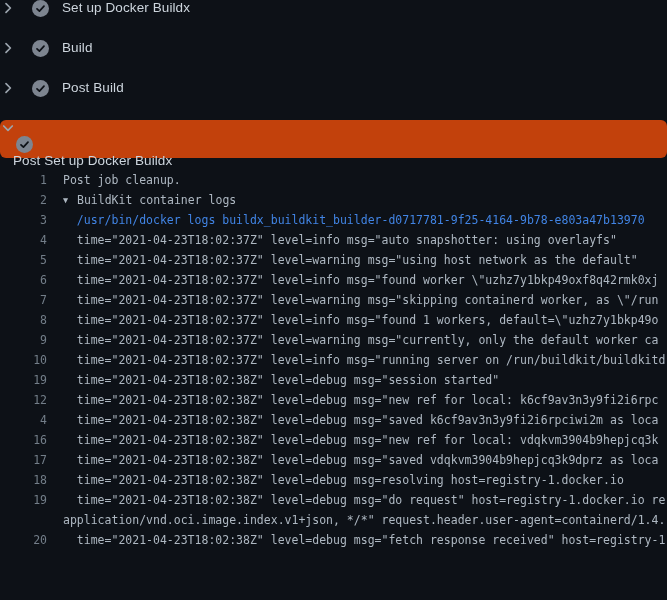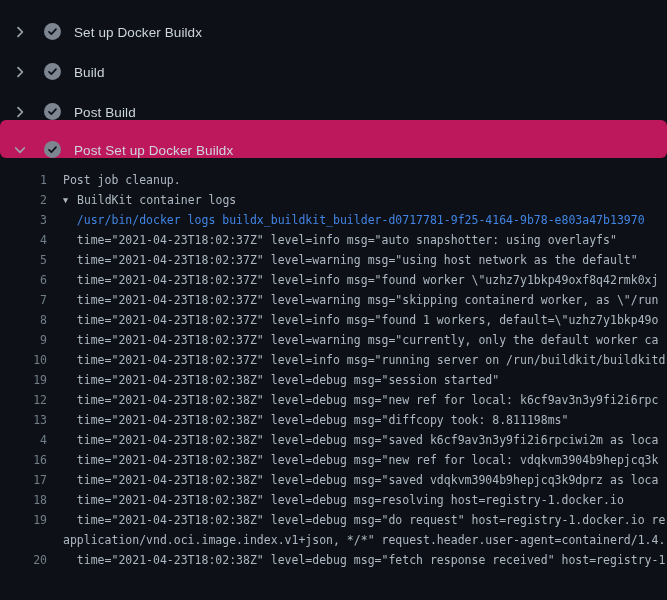--- a/index.html
+++ b/index.html
@@ -8,29 +8,30 @@
     background: #0d1117;
     overflow: hidden;
     position: relative;
     font-family: "Liberation Sans", "DejaVu Sans", sans-serif;
   }
   
   .sections { width: 667px; }
   .section-row {
     height: 40px;
     display: flex;
-    align-items: flex-end;
-    padding-left: 12px;
+    align-items: flex-start;
+    padding-left: 0;
     box-sizing: border-box;
     cursor: pointer;
   }
   .section-row.expanded {
     height: 38px;
-    background: #be185d;
+    background: #c2410c;
     border-radius: 6px;
+    flex-direction: column;
   }
   .chev {
     width: 16px; height: 16px;
     display: flex; align-items: center; justify-content: center;
     flex: 0 0 16px;
   }
   .status {
     margin-left: 16px;
     width: 17px; height: 17px;
     flex: 0 0 17px;
@@ -148,21 +149,20 @@
     <div class="log-row"><span class="ln">3</span><span class="lt command">  /usr/bin/docker logs buildx_buildkit_builder-d0717781-9f25-4164-9b78-e803a47b13970</span></div>
     <div class="log-row"><span class="ln">4</span><span class="lt">  time="2021-04-23T18:02:37Z" level=info msg="auto snapshotter: using overlayfs"</span></div>
     <div class="log-row"><span class="ln">5</span><span class="lt">  time="2021-04-23T18:02:37Z" level=warning msg="using host network as the default"</span></div>
     <div class="log-row"><span class="ln">6</span><span class="lt">  time="2021-04-23T18:02:37Z" level=info msg="found worker \"uzhz7y1bkp49oxf8q42rmk0xj</span></div>
     <div class="log-row"><span class="ln">7</span><span class="lt">  time="2021-04-23T18:02:37Z" level=warning msg="skipping containerd worker, as \"/run</span></div>
     <div class="log-row"><span class="ln">8</span><span class="lt">  time="2021-04-23T18:02:37Z" level=info msg="found 1 workers, default=\"uzhz7y1bkp49o</span></div>
     <div class="log-row"><span class="ln">9</span><span class="lt">  time="2021-04-23T18:02:37Z" level=warning msg="currently, only the default worker ca</span></div>
     <div class="log-row"><span class="ln">10</span><span class="lt">  time="2021-04-23T18:02:37Z" level=info msg="running server on /run/buildkit/buildkitd</span></div>
     <div class="log-row"><span class="ln">19</span><span class="lt">  time="2021-04-23T18:02:38Z" level=debug msg="session started"</span></div>
     <div class="log-row"><span class="ln">12</span><span class="lt">  time="2021-04-23T18:02:38Z" level=debug msg="new ref for local: k6cf9av3n3y9fi2i6rpc</span></div>
-    <div class="log-row"><span class="ln">13</span><span class="lt">  time="2021-04-23T18:02:38Z" level=debug msg="diffcopy took: 8.811198ms"</span></div>
     <div class="log-row"><span class="ln">4</span><span class="lt">  time="2021-04-23T18:02:38Z" level=debug msg="saved k6cf9av3n3y9fi2i6rpciwi2m as loca</span></div>
     <div class="log-row"><span class="ln">16</span><span class="lt">  time="2021-04-23T18:02:38Z" level=debug msg="new ref for local: vdqkvm3904b9hepjcq3k</span></div>
     <div class="log-row"><span class="ln">17</span><span class="lt">  time="2021-04-23T18:02:38Z" level=debug msg="saved vdqkvm3904b9hepjcq3k9dprz as loca</span></div>
     <div class="log-row"><span class="ln">18</span><span class="lt">  time="2021-04-23T18:02:38Z" level=debug msg=resolving host=registry-1.docker.io</span></div>
     <div class="log-row"><span class="ln">19</span><span class="lt">  time="2021-04-23T18:02:38Z" level=debug msg="do request" host=registry-1.docker.io re</span></div>
     <div class="log-row"><span class="ln"></span><span class="lt">application/vnd.oci.image.index.v1+json, */*" request.header.user-agent=containerd/1.4.</span></div>
     <div class="log-row"><span class="ln">20</span><span class="lt">  time="2021-04-23T18:02:38Z" level=debug msg="fetch response received" host=registry-1</span></div>
   </div>
 
 </body></html>

